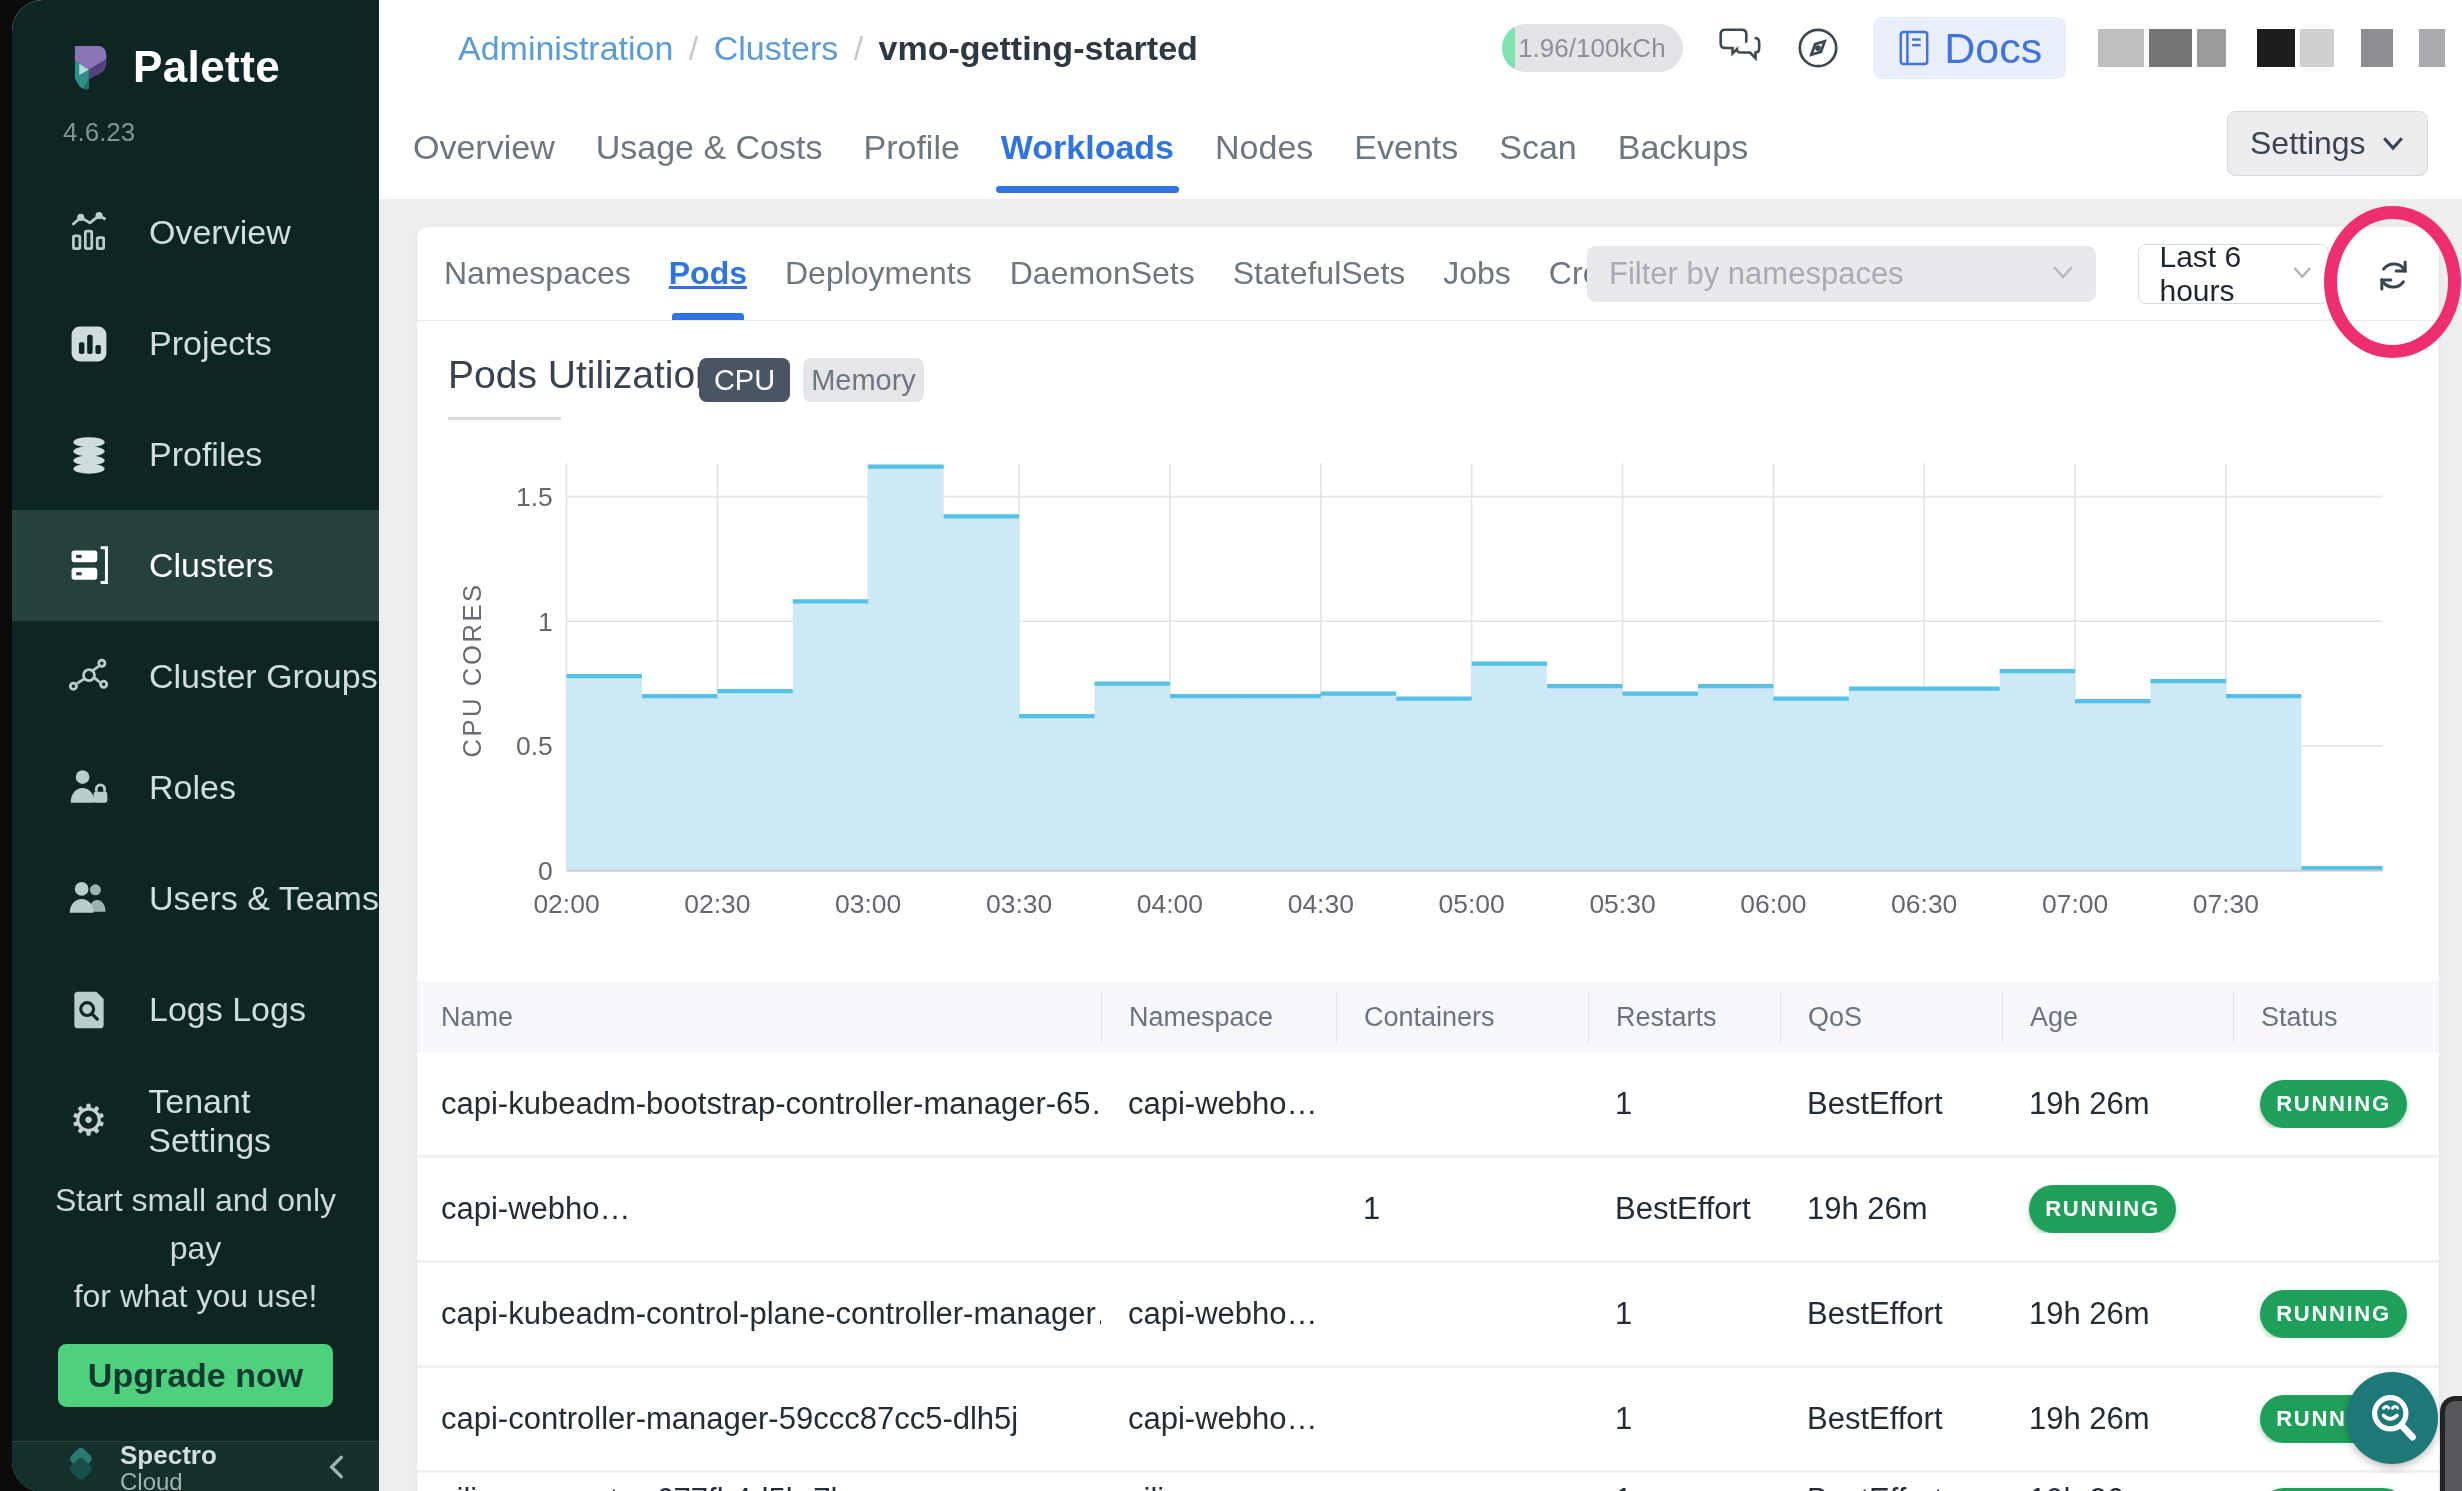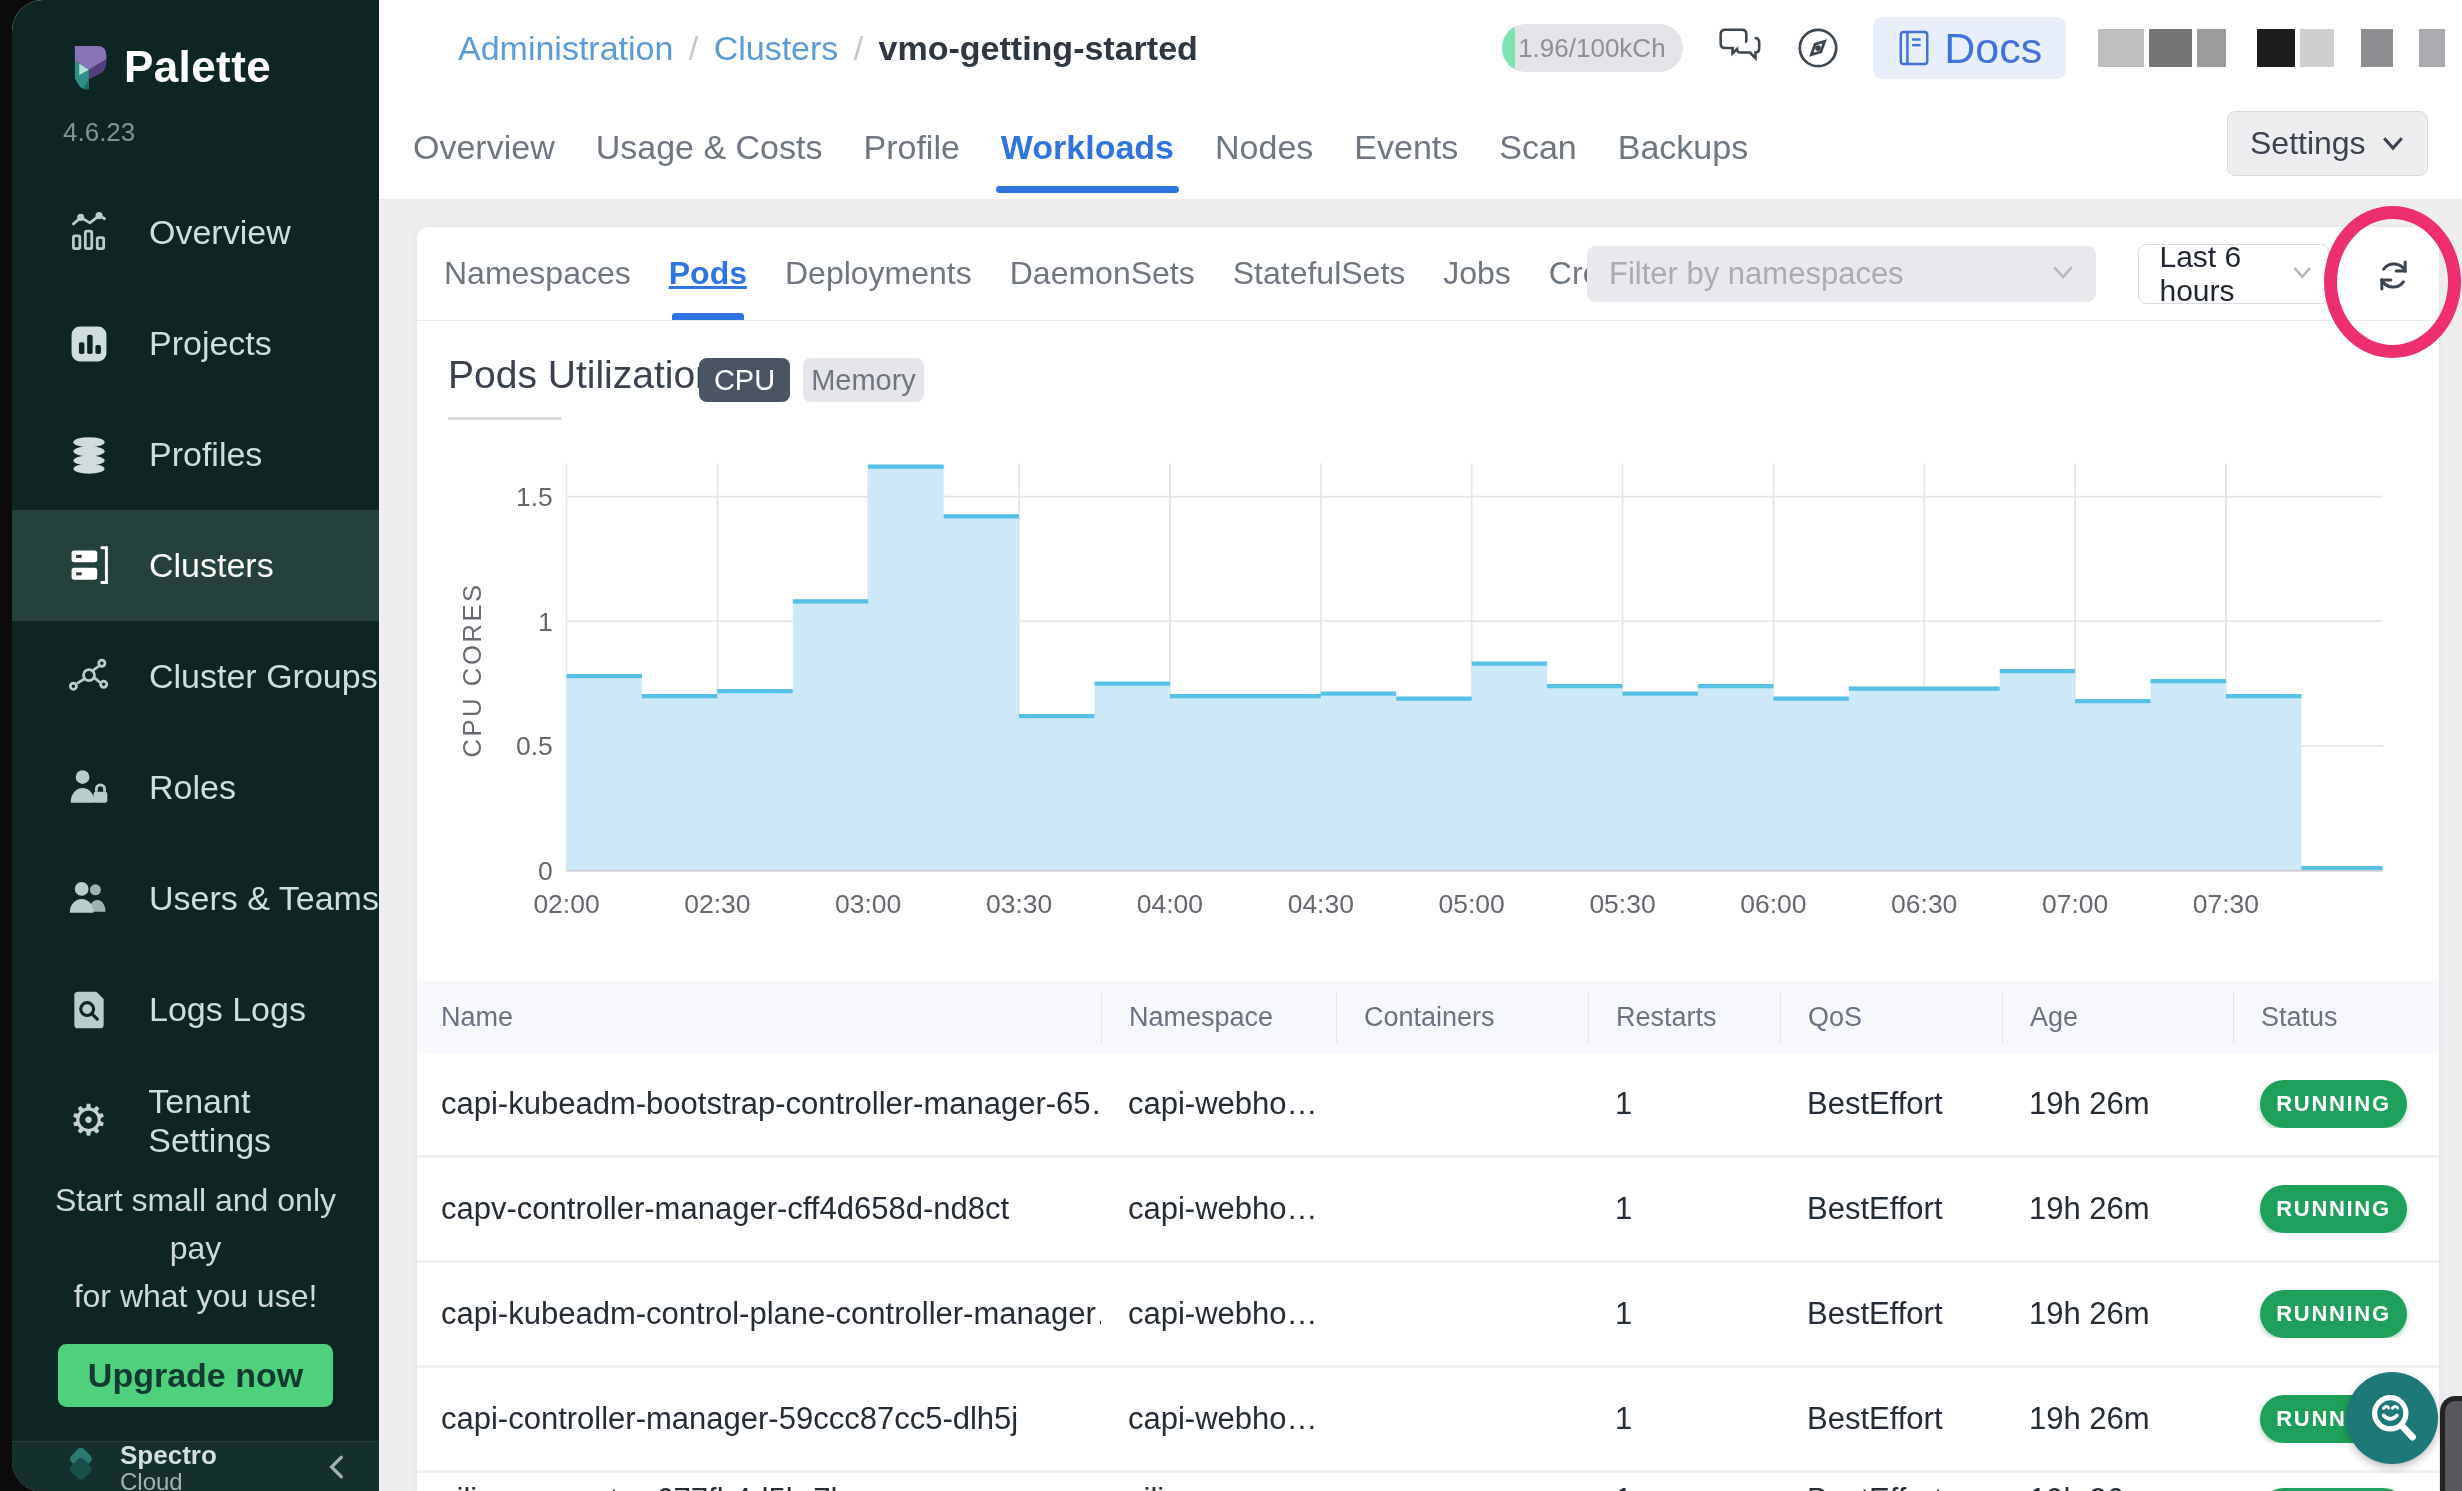--- a/index.html
+++ b/index.html
@@ -6,21 +6,21 @@
   html,body { background:#0b0b0c; }
   body { font-family:"Liberation Sans", sans-serif; }
   #root { position:relative; width:2462px; height:1492px; overflow:hidden; background:#0b0b0c; }
 
   
   .window { position:absolute; left:12px; top:0; width:2450px; height:1492px;
             background:#fff; border-radius:31px 0 0 31px; overflow:hidden; display:flex; }
 
   
   .sidebar { width:367px; flex:0 0 367px; background:#0d2623; color:#c9d8d6; display:flex; flex-direction:column; }
-  .logo-row { display:flex; align-items:center; gap:8px; margin:39px 0 0 48px; }
+  .logo-row { display:flex; align-items:center; gap:17px; margin:39px 0 0 48px; }
   .logo-mark { width:56px; height:56px; }
   .logo-text { color:#fff; font-size:44px; font-weight:bold; letter-spacing:0.4px; }
   .version { margin:22px 0 0 51px; font-size:26px; color:#7e9692; }
   .nav { margin-top:29px; list-style:none; }
   .nav-item { height:111px; display:flex; align-items:center; gap:36px; padding-left:53px; cursor:pointer; }
   .nav-item .nicon { width:48px; height:48px; display:flex; align-items:center; justify-content:center; color:#b9cdca; }
   .nav-item .nlabel { font-size:34px; color:#cfdedd; }
   .nav-item.active { background:#24413c; }
   .nav-item.active .nlabel { color:#ffffff; }
   .gear-glyph { font-size:43px; line-height:1; color:#c3d2d0; }
@@ -446,21 +446,20 @@
               <div class="cell">capi-webho…</div>
               <div class="cell"><span class="cbox"></span></div>
               <div class="cell">1</div>
               <div class="cell">BestEffort</div>
               <div class="cell">19h 26m</div>
               <div class="cell" style="padding-left:0">
                   <span class="badge">RUNNING</span>
                 </div>
             </div>
             <div class="trow">
-              <div class="cell">capv-controller-manager-cff4d658d-nd8ct</div>
               <div class="cell">capi-webho…</div>
               <div class="cell"><span class="cbox"></span></div>
               <div class="cell">1</div>
               <div class="cell">BestEffort</div>
               <div class="cell">19h 26m</div>
               <div class="cell" style="padding-left:0">
                   <span class="badge">RUNNING</span>
                 </div>
             </div>
             <div class="trow">

